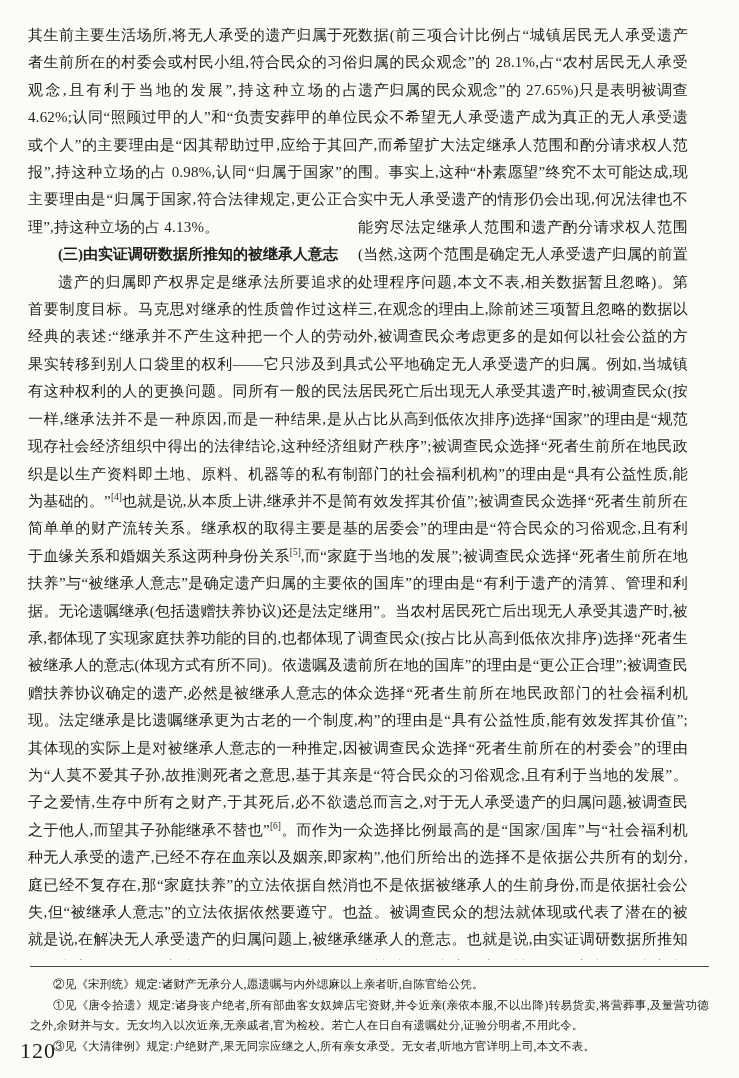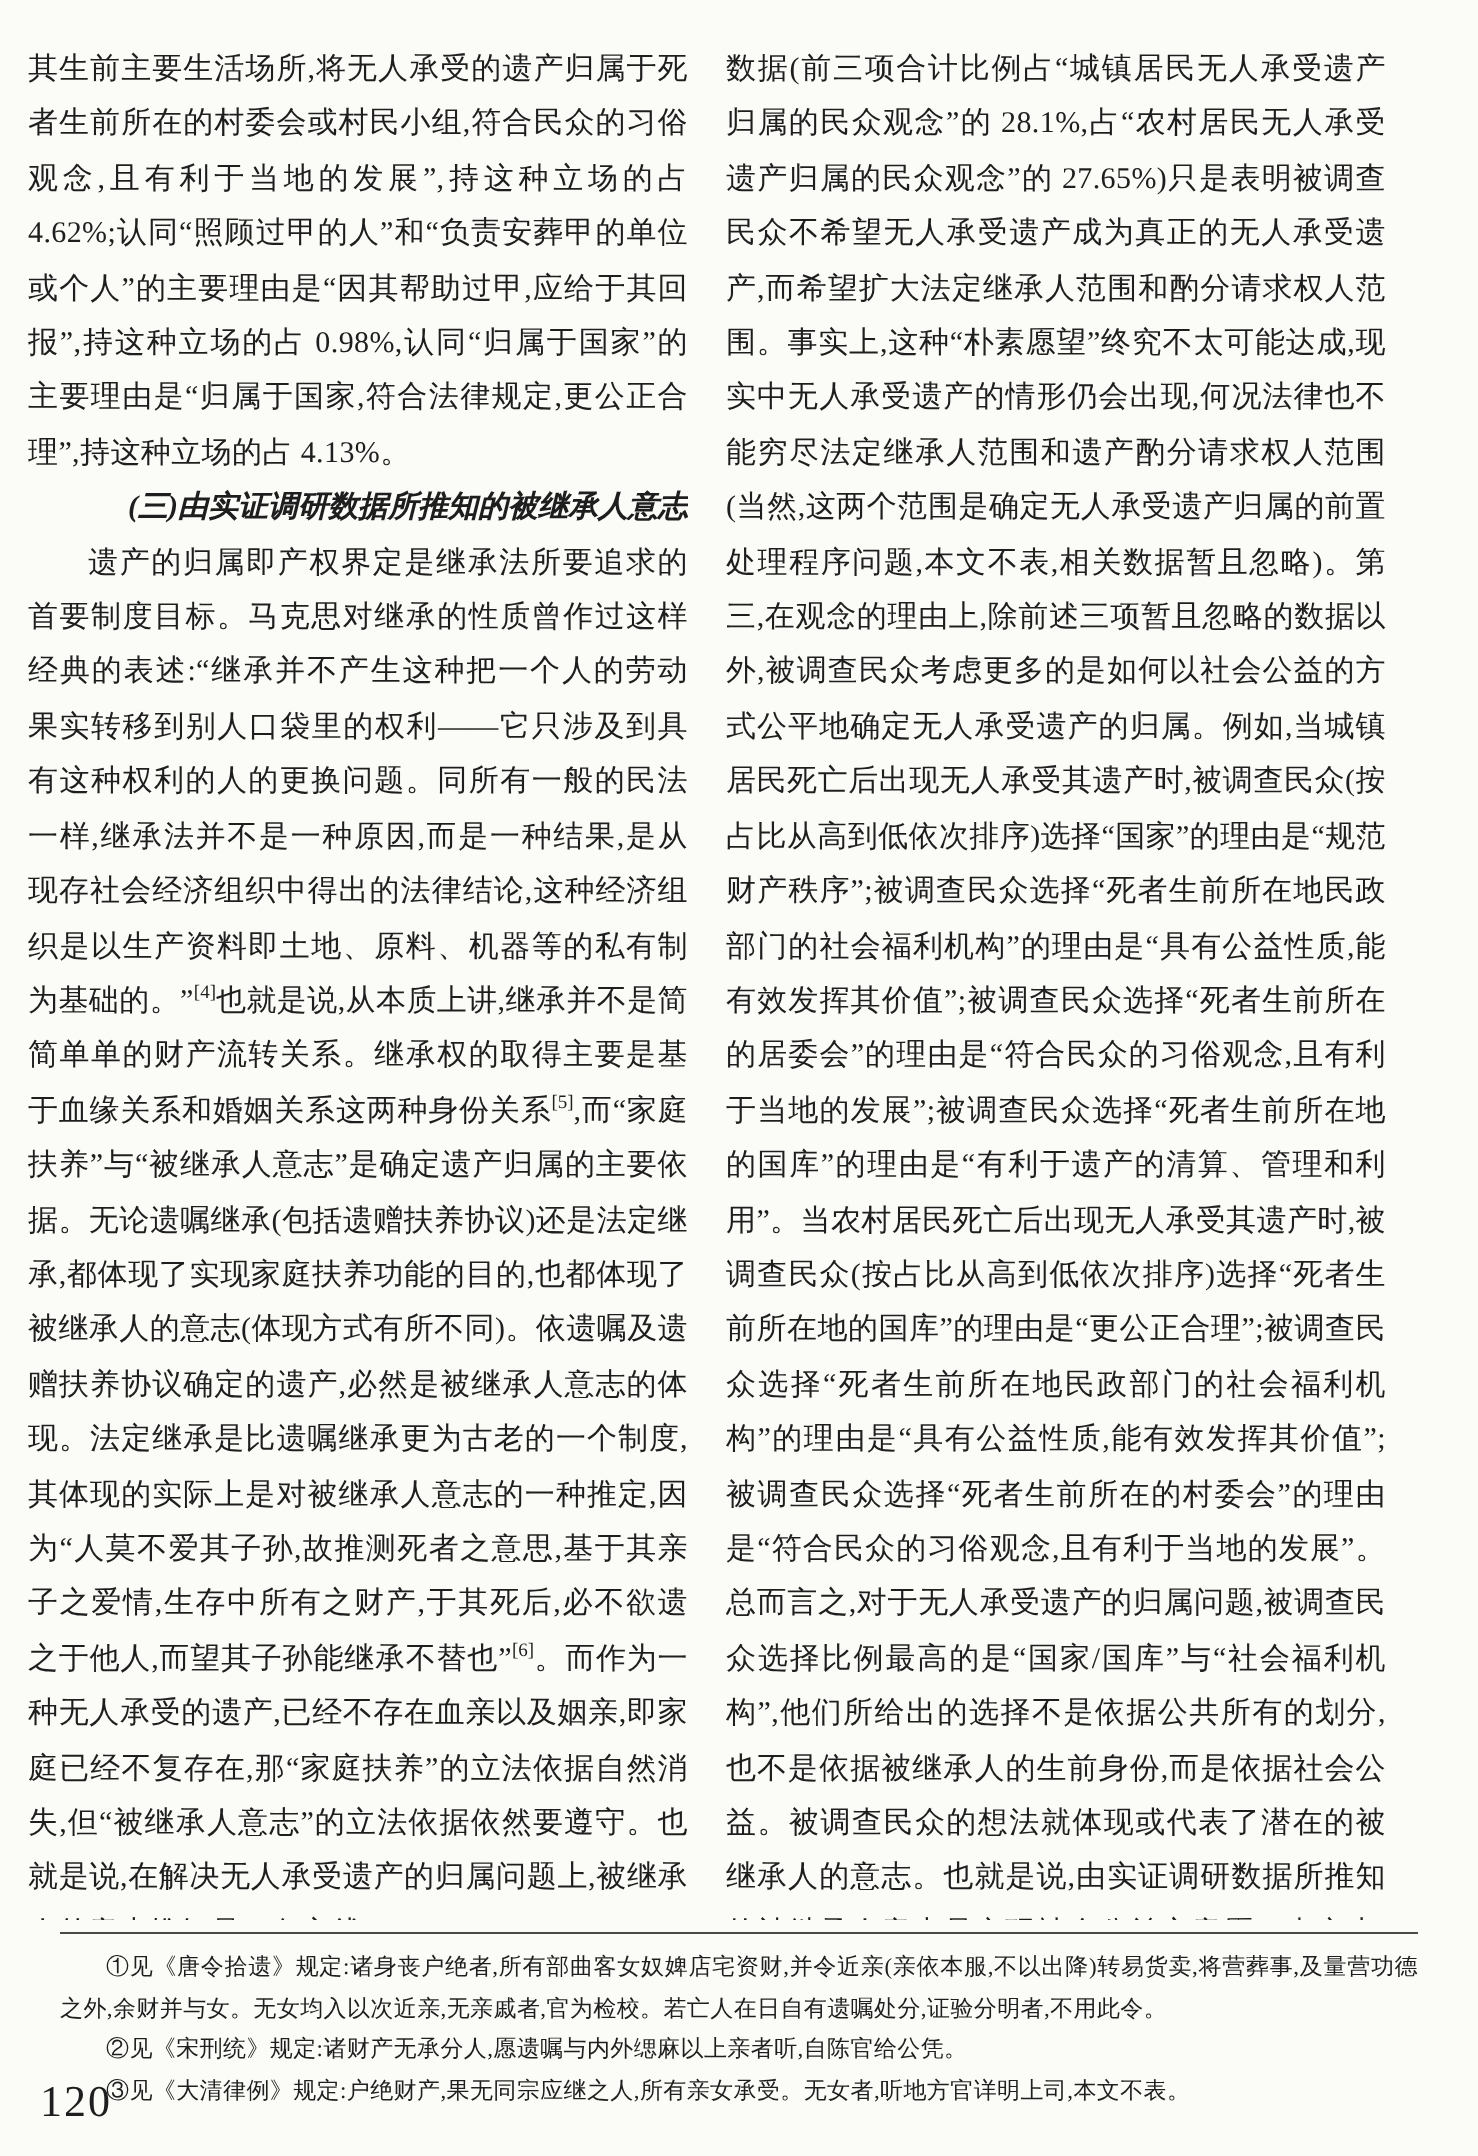--- a/index.html
+++ b/index.html
@@ -9,47 +9,45 @@
     font-family: "Liberation Serif", "DejaVu Serif", serif;
     color: #1e1e1e;
     overflow: hidden;
   }
   .page {
     position: relative;
     width: 739px; height: 1078px;
   }
   .columns {
     position: absolute;
-    top: 22px; left: 14px; right: 30px;
+    top: 22px; left: 28px; right: 30px;
     height: 938px;
     display: flex;
-    gap: 19px;
     overflow: hidden;
   }
   .col {
     width: 330px;
     height: 100%;
     overflow: hidden;
   }
   .body-text {
     font-size: 15px;
     line-height: 27.4px;
     text-align: justify;
     text-indent: 2em;
     letter-spacing: 0.2px;
   }
   .no-indent { text-indent: 0; }
   .section-heading {
     font-size: 15px;
     line-height: 27.4px;
     font-weight: bold;
     text-indent: 2em;
-    text-align: right;
+    text-align: left;
     white-space: nowrap;
-    font-style: italic;
   }
   .ref {
     font-size: 9.5px;
     vertical-align: super;
     line-height: 0;
     letter-spacing: 0;
   }
   .footnote-rule {
     position: absolute;
     top: 966px; left: 30px; right: 30px;
@@ -89,20 +87,20 @@
 
     <div class="col">
       <p class="body-text no-indent"><span>数据(前三项合计比例占“城镇居民无人承受遗产归属的民众观念”的 28.1%,占“农村居民无人承受遗产归属的民众观念”的 27.65%)只是表明被调查民众不希望无人承受遗产成为真正的无人承受遗产,而希望扩大法定继承人范围和酌分请求权人范围。事实上,这种“朴素愿望”终究不太可能达成,现实中无人承受遗产的情形仍会出现,何况法律也不能穷尽法定继承人范围和遗产酌分请求权人范围(当然,这两个范围是确定无人承受遗产归属的前置处理程序问题,本文不表,相关数据暂且忽略)。第三,在观念的理由上,除前述三项暂且忽略的数据以外,被调查民众考虑更多的是如何以社会公益的方式公平地确定无人承受遗产的归属。例如,当城镇居民死亡后出现无人承受其遗产时,被调查民众(按占比从高到低依次排序)选择“国家”的理由是“规范财产秩序”;被调查民众选择“死者生前所在地民政部门的社会福利机构”的理由是“具有公益性质,能有效发挥其价值”;被调查民众选择“死者生前所在的居委会”的理由是“符合民众的习俗观念,且有利于当地的发展”;被调查民众选择“死者生前所在地的国库”的理由是“有利于遗产的清算、管理和利用”。当农村居民死亡后出现无人承受其遗产时,被调查民众(按占比从高到低依次排序)选择“死者生前所在地的国库”的理由是“更公正合理”;被调查民众选择“死者生前所在地民政部门的社会福利机构”的理由是“具有公益性质,能有效发挥其价值”;被调查民众选择“死者生前所在的村委会”的理由是“符合民众的习俗观念,且有利于当地的发展”。总而言之,对于无人承受遗产的归属问题,被调查民众选择比例最高的是“国家/国库”与“社会福利机构”,他们所给出的选择不是依据公共所有的划分,也不是依据被继承人的生前身份,而是依据社会公益。被调查民众的想法就体现或代表了潜在的被继承人的意志。也就是说,由实证调研数据所推知的被继承人意志是实现社会公益之意愿。事实上,任何时代的立法都无法回避无人承受遗产的归属问题。不管是唐令中规定的“无女均人以次近亲,无亲戚者,官为检校”</span></p>
     </div>
 
   </div>
 
   <div class="footnote-rule"></div>
 
   <div class="footnotes">
+    <p class="footnote"><span>②</span><span>见《宋刑统》规定:诸财产无承分人,愿遗嘱与内外缌麻以上亲者听,自陈官给公凭。</span></p>
     <p class="footnote"><span>①</span><span>见《唐令拾遗》规定:诸身丧户绝者,所有部曲客女奴婢店宅资财,并令近亲(亲依本服,不以出降)转易货卖,将营葬事,及量营功德之外,余财并与女。无女均入以次近亲,无亲戚者,官为检校。若亡人在日自有遗嘱处分,证验分明者,不用此令。</span></p>
-    <p class="footnote"><span>②</span><span>见《宋刑统》规定:诸财产无承分人,愿遗嘱与内外缌麻以上亲者听,自陈官给公凭。</span></p>
     <p class="footnote"><span>③</span><span>见《大清律例》规定:户绝财产,果无同宗应继之人,所有亲女承受。无女者,听地方官详明上司,本文不表。</span></p>
   </div>
 
   <div class="page-number">120</div>
 
 </div>
 
 </body></html>

